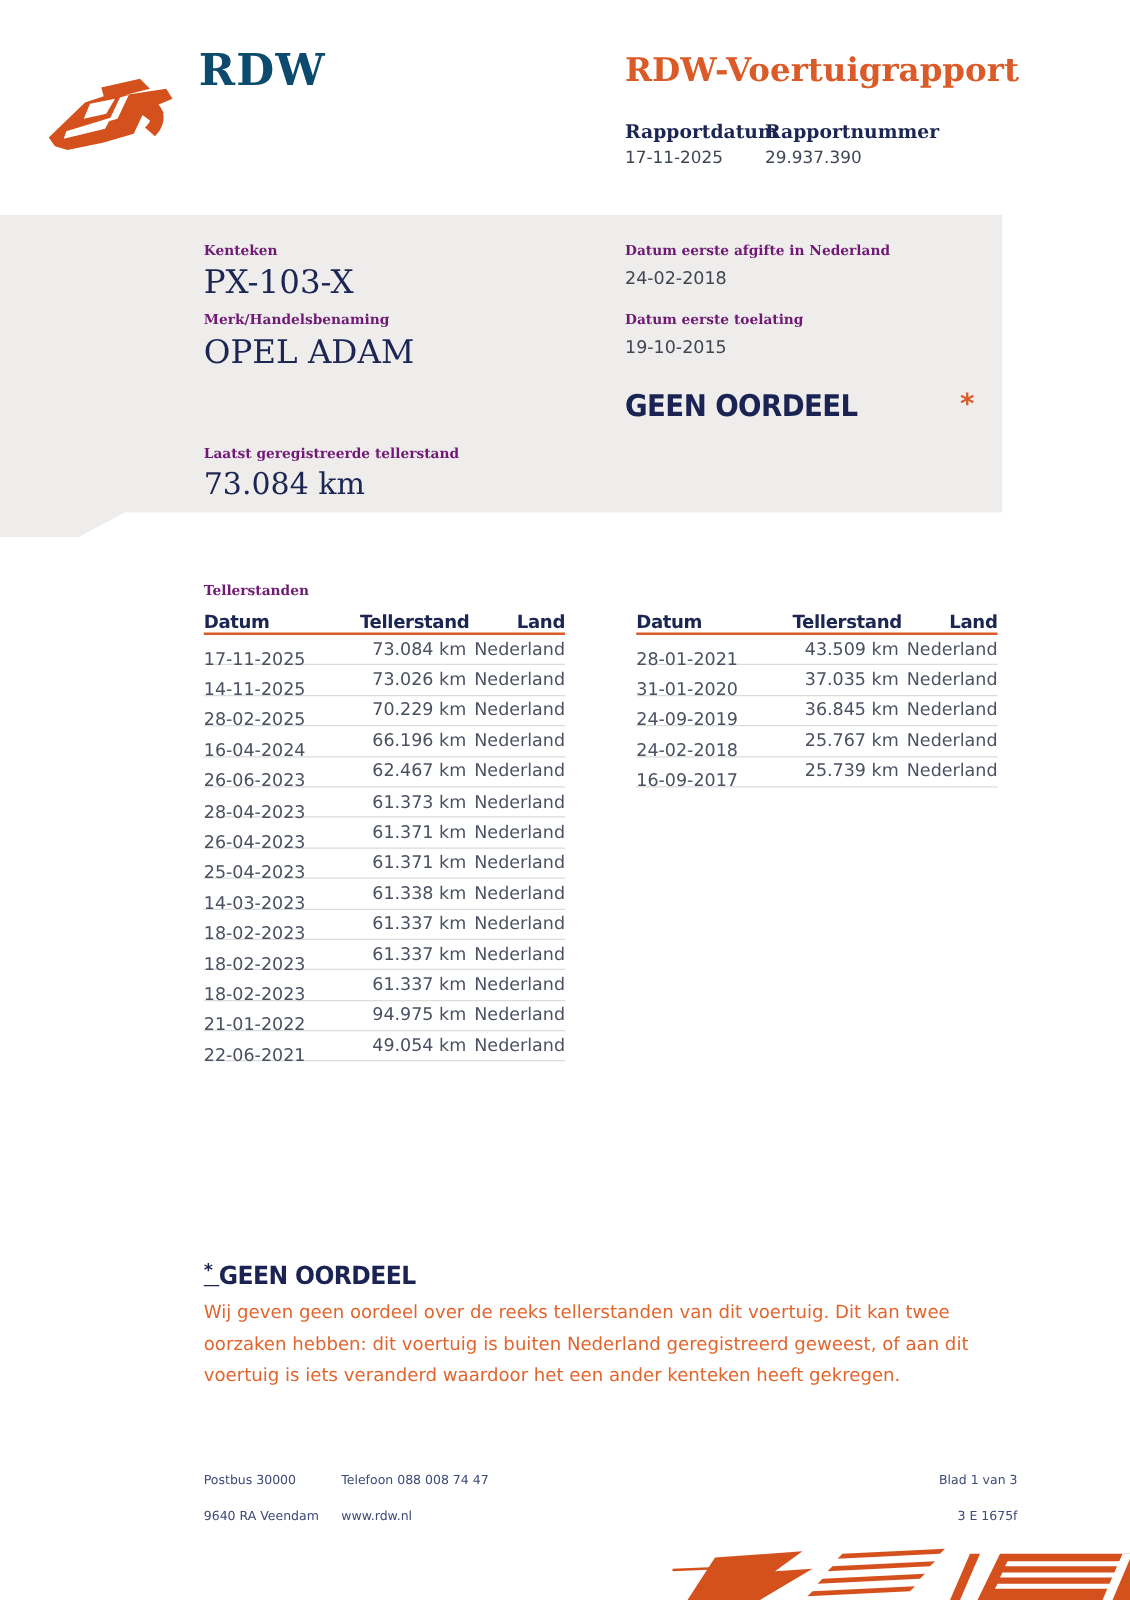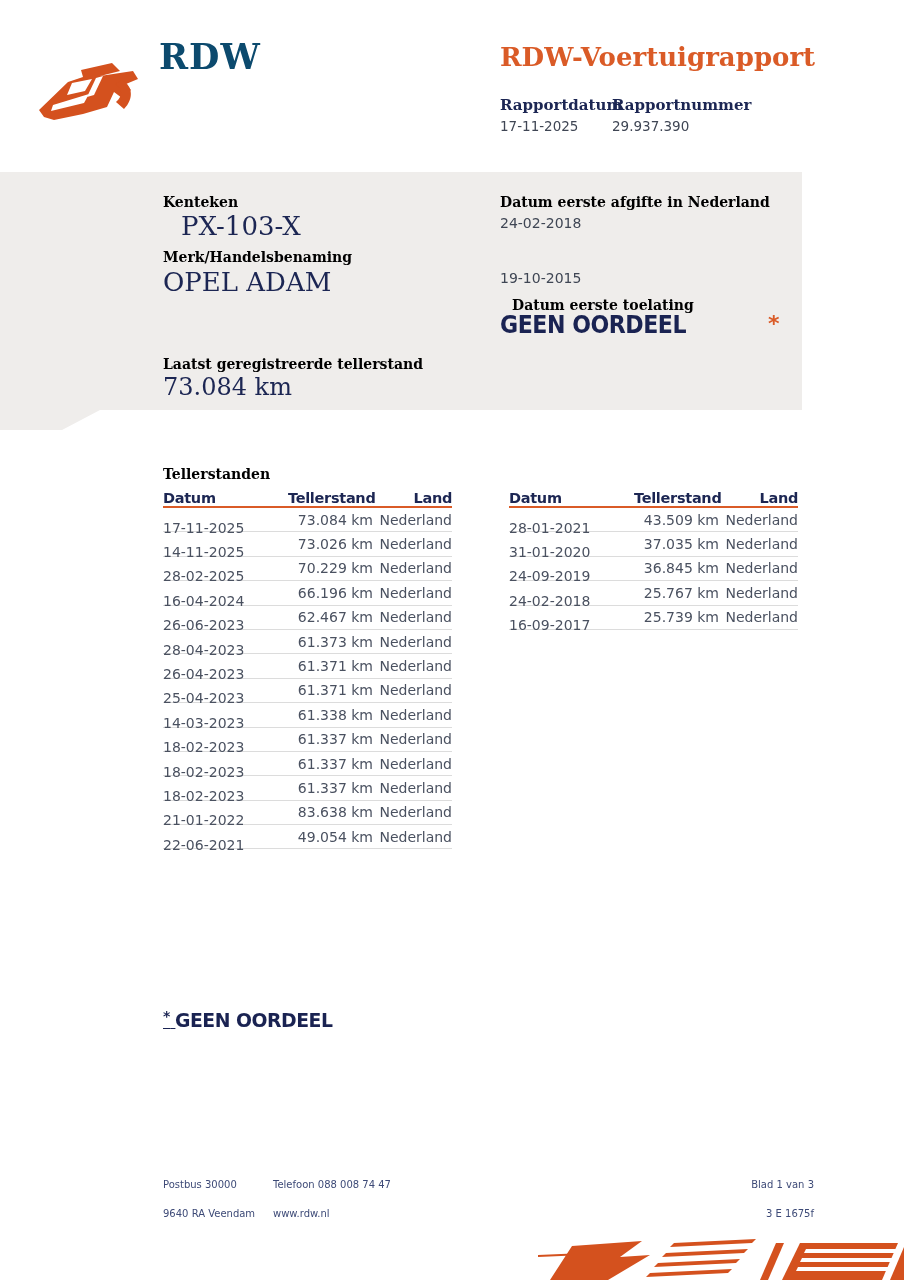--- a/index.html
+++ b/index.html
@@ -16,21 +16,21 @@
   .doc-title { left:500px; top:42px; font-family:"DejaVu Serif","Liberation Serif",serif;
     font-weight:bold; font-size:26px; color:#da5b27; }
   .hdr-label { font-family:"DejaVu Serif","Liberation Serif",serif; font-weight:bold;
     font-size:15px; color:#1c2653; top:96px; }
   .hdr-value { font-size:13.5px; color:#3f4654; top:118px; }
 
   
   .panel { left:0; top:172px; width:802px; height:258px; background:#efedeb;
     clip-path:polygon(0 0, 802px 0, 802px 238px, 100px 238px, 62px 258px, 0 258px); }
   .lbl { font-family:"DejaVu Serif","Liberation Serif",serif; font-weight:bold;
-    font-size:14px; color:#000000; }
+    font-size:11px; color:#701a75; }
   .big-val { font-family:"DejaVu Serif","Liberation Serif",serif;
     font-size:26px; color:#1c2653; }
   .sm-val { font-size:14px; color:#3f4654; }
   .verdict { font-weight:bold; font-size:24px; color:#1a2352; letter-spacing:-0.5px;
     display:inline-block; transform:scaleX(0.92); transform-origin:left; }
   .verdict-star { color:#da5b27; font-size:22px; font-weight:bold; }
 
   
   .section-title { left:163px; top:466px; }
   .mtable { top:486px; width:289px; font-size:14px; color:#4a5160; }
@@ -75,27 +75,27 @@
 
   <div class="abs doc-title">RDW-Voertuigrapport</div>
   <div class="abs hdr-label" style="left:500px;">Rapportdatum</div>
   <div class="abs hdr-label" style="left:612px;">Rapportnummer</div>
   <div class="abs hdr-value" style="left:500px;">17-11-2025</div>
   <div class="abs hdr-value" style="left:612px;">29.937.390</div>
 
   <div class="abs panel"></div>
 
   <div class="abs lbl" style="left:163px; top:194px;">Kenteken</div>
-  <div class="abs big-val" style="left:163px; top:211px;margin-left:18px;">PX-103-X</div>
+  <div class="abs big-val" style="left:163px; top:211px;">PX-103-X</div>
   <div class="abs lbl" style="left:163px; top:249px;">Merk/Handelsbenaming</div>
   <div class="abs lbl" style="left:500px; top:194px;">Datum eerste afgifte in Nederland</div>
 
   <div class="abs big-val" style="left:163px; top:267px;">OPEL ADAM</div>
   <div class="abs sm-val" style="left:500px; top:215px;">24-02-2018</div>
-  <div class="abs lbl" style="left:512px; top:249px;margin-top:48px;">Datum eerste toelating</div>
+  <div class="abs lbl" style="left:500px; top:249px;">Datum eerste toelating</div>
   <div class="abs sm-val" style="left:500px; top:270px;">19-10-2015</div>
 
   <div class="abs" style="left:500px; top:311px;">
     <span class="verdict">GEEN OORDEEL</span>
   </div>
   <div class="abs verdict-star" style="left:768px; top:311px;">*</div>
 
   <div class="abs lbl" style="left:163px; top:356px;">Laatst geregistreerde tellerstand</div>
   <div class="abs big-val" style="left:163px; top:373px; font-size:24px;">73.084 km</div>
 
@@ -163,21 +163,21 @@
           <span class="c1">61.337 km</span>
           <span class="c2">Nederland</span>
         </div>
         <div class="trow">
           <span class="c0">18-02-2023</span>
           <span class="c1">61.337 km</span>
           <span class="c2">Nederland</span>
         </div>
         <div class="trow">
           <span class="c0">21-01-2022</span>
-          <span class="c1">83.638 km</span>
+          <span class="c1">94.975 km</span>
           <span class="c2">Nederland</span>
         </div>
         <div class="trow">
           <span class="c0">22-06-2021</span>
           <span class="c1">49.054 km</span>
           <span class="c2">Nederland</span>
         </div>
       </div>
   </div>
 
@@ -213,20 +213,21 @@
           <span class="c1">25.739 km</span>
           <span class="c2">Nederland</span>
         </div>
       </div>
   </div>
 
   <div class="abs fn-head">
     <span class="fn-star">*</span>
     <span class="fn-title">GEEN OORDEEL</span>
   </div>
+  <div class="abs fn-text">Wij geven geen oordeel over de reeks tellerstanden van dit voertuig. Dit kan twee oorzaken hebben: dit voertuig is buiten Nederland geregistreerd geweest, of aan dit voertuig is iets veranderd waardoor het een ander kenteken heeft gekregen.</div>
 
   <div class="abs foot f-r1 f-c1">Postbus 30000</div>
   <div class="abs foot f-r2 f-c1">9640 RA Veendam</div>
   <div class="abs foot f-r1 f-c2">Telefoon 088 008 74 47</div>
   <div class="abs foot f-r2 f-c2">www.rdw.nl</div>
   <div class="abs foot f-r1 f-right">Blad 1 van 3</div>
   <div class="abs foot f-r2 f-right">3 E 1675f</div>
 
   <svg class="abs stripes" width="384" height="42" viewBox="0 0 384 42">
     <g fill="#d4511e">

